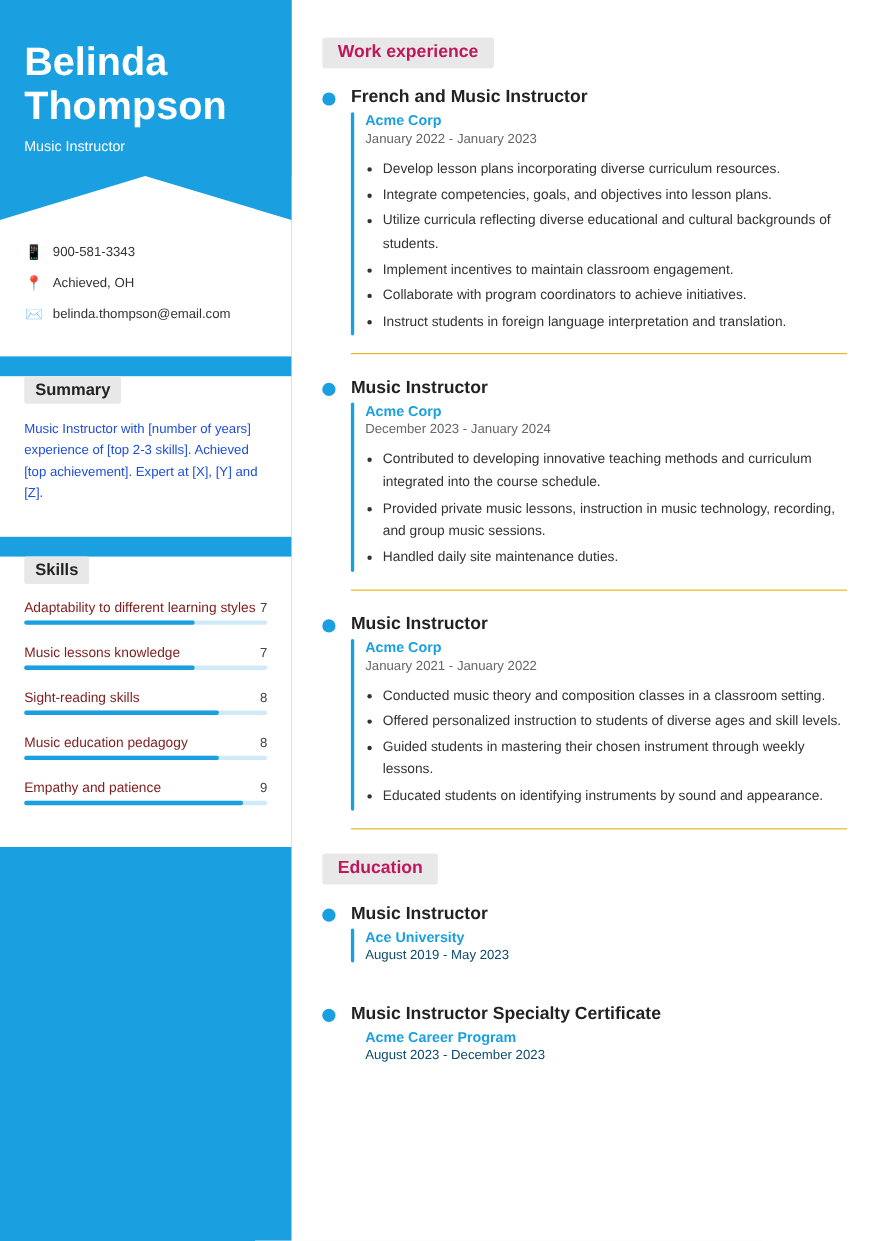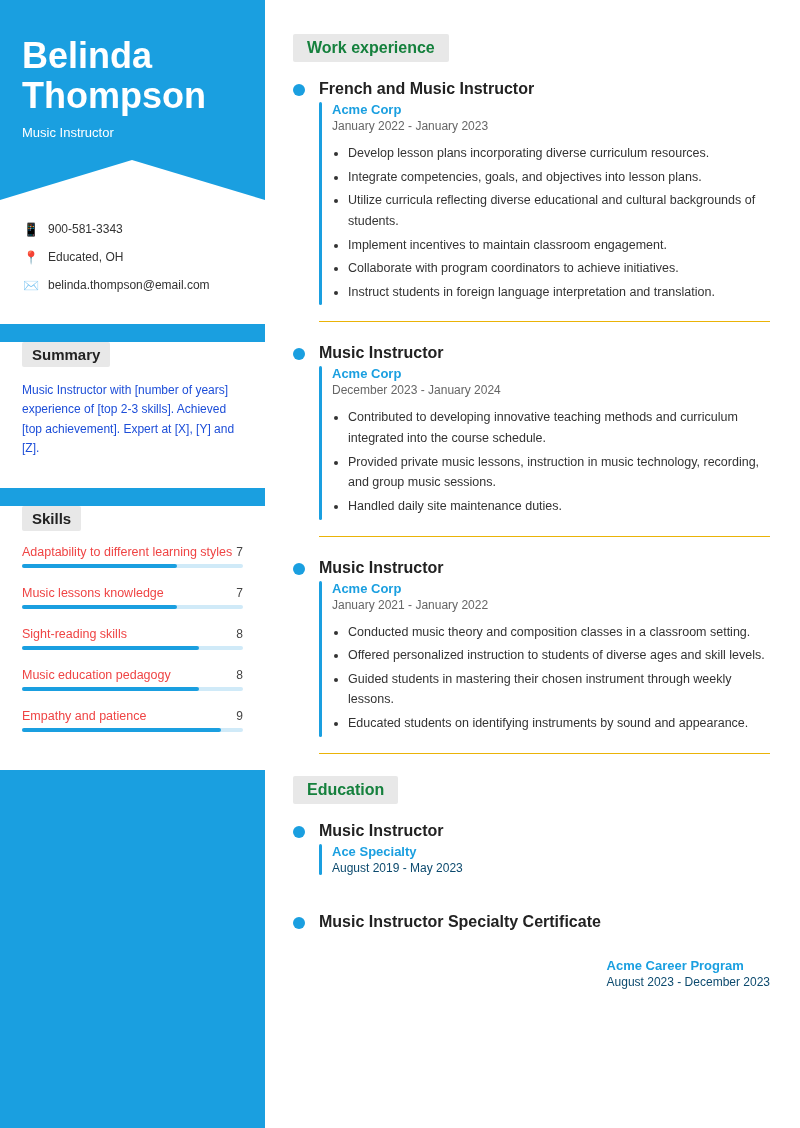--- a/index.html
+++ b/index.html
@@ -105,21 +105,21 @@
       margin-bottom: 18px;
     }
     .skill-header {
       display: flex;
       justify-content: space-between;
       align-items: baseline;
       margin-bottom: 5px;
     }
     .skill-name {
       font-size: 12.5px;
-      color: #ef4444;
+      color: #7f1d1d;
     }
     .skill-score {
       font-size: 12px;
       color: #444;
     }
     .skill-bar-bg {
       height: 4px;
       background: #d0eaf8;
       border-radius: 2px;
       width: 100%;
@@ -140,21 +140,21 @@
       display: flex;
       align-items: center;
       margin-bottom: 18px;
       margin-top: 4px;
     }
     .section-header .header-box {
       background: #e8e8e8;
       padding: 5px 14px;
       font-size: 16px;
       font-weight: 700;
-      color: #15803d;
+      color: #be185d;
       border-radius: 2px;
     }
     .job-entry {
       display: flex;
       flex-direction: row;
       margin-bottom: 22px;
     }
     .job-dot-col {
       display: flex;
       flex-direction: column;
@@ -258,21 +258,21 @@
       <div class="sidebar-title">Music Instructor</div>
     </div>
     <div class="sidebar-notch"></div>
     <div class="sidebar-contact">
       <div class="contact-item">
         <span class="icon">📱</span>
         <span>900-581-3343</span>
       </div>
       <div class="contact-item">
         <span class="icon">📍</span>
-        <span>Educated, OH</span>
+        <span>Achieved, OH</span>
       </div>
       <div class="contact-item">
         <span class="icon">✉️</span>
         <span>belinda.thompson@email.com</span>
       </div>
     </div>
     <div class="sidebar-bottom">
       <div class="section-label-left">
         <div class="label-box">Summary</div>
       </div>
@@ -409,33 +409,33 @@
     <div id="edu-list">
         <div class="edu-entry">
     <div class="edu-dot-col">
       <div class="edu-dot"></div>
     </div>
     <div class="edu-content">
       <div class="edu-title">Music Instructor</div>
       <div style="display:flex;flex-direction:row;align-items:stretch;">
         <div class="left-border-line"></div>
         <div style="flex:1;">
-          <div class="edu-school">Ace Specialty</div>
+          <div class="edu-school">Ace University</div>
           <div class="edu-dates">August 2019 - May 2023</div>
         </div>
       </div>
     </div>
   </div>
         <div class="edu-entry">
     <div class="edu-dot-col">
       <div class="edu-dot"></div>
     </div>
     <div class="edu-content">
       <div class="edu-title">Music Instructor Specialty Certificate</div>
-      <div style="display:flex;flex-direction:column;align-items:flex-end;gap:23px;">
+      <div style="display:flex;flex-direction:row;align-items:flex-end;">
         <div class="left-border-line"></div>
         <div style="flex:1;">
           <div class="edu-school">Acme Career Program</div>
           <div class="edu-dates">August 2023 - December 2023</div>
         </div>
       </div>
     </div>
   </div>
       </div>
   </div>

